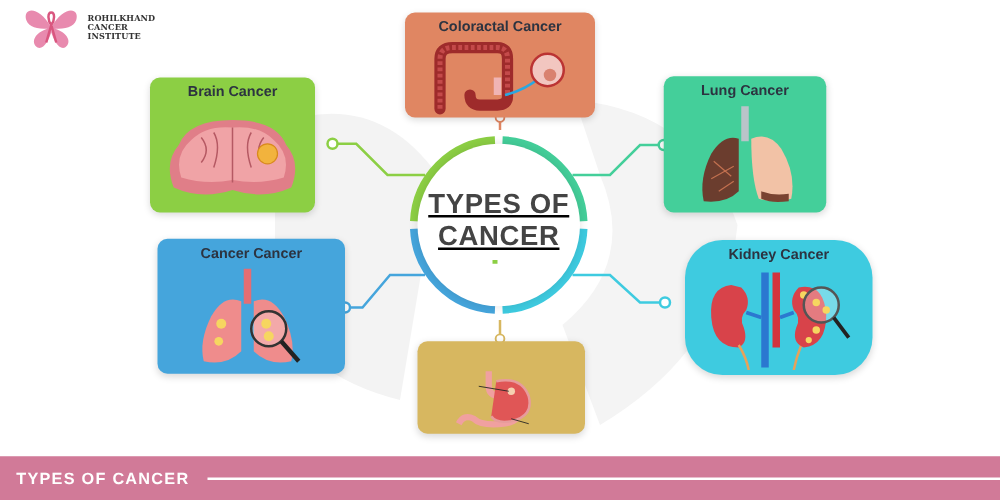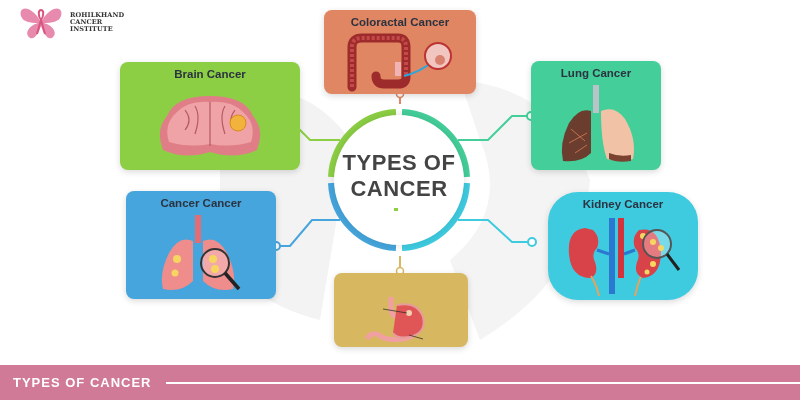--- a/index.html
+++ b/index.html
@@ -13,29 +13,29 @@
   .logo svg { width: 50px; height: 40px; }
   .logo-text { font-family: "DejaVu Serif", serif; font-size: 6.5px; line-height: 7px; color: #333; font-weight: bold; letter-spacing: 0.1px; }
   .logo-text span { display: block; }
 
   
   .card { position: absolute; border-radius: 8px; box-shadow: 0 2px 6px rgba(0,0,0,0.15); overflow: hidden; }
   .card-title { position: absolute; left: 0; right: 0; top: 6px; text-align: center; font-family: "Liberation Sans", sans-serif; font-weight: bold; font-size: 11.5px; color: #2c3340; }
   .card svg.illus { position: absolute; left: 50%; transform: translateX(-50%); }
 
   #card-colorectal { left: 324px; top: 10px; width: 152px; height: 84px; background: #e08662; }
-  #card-brain { left: 120px; top: 62px; width: 180px; height: 108px; background: #8ccf44; }
+  #card-brain { left: 120px; top: 62px; width: 132px; height: 108px; background: #8ccf44; }
   #card-lung { left: 531px; top: 61px; width: 130px; height: 109px; background: #44cf9a; }
   #card-liver { left: 126px; top: 191px; width: 150px; height: 108px; background: #45a5dc; }
   #card-kidney { left: 548px; top: 192px; width: 150px; height: 108px; background: #3ecbe0; border-radius: 30px; }
   #card-gastric { left: 334px; top: 273px; width: 134px; height: 74px; background: #d7b760; }
 
   
   .center-ring { position: absolute; left: 322px; top: 103px; width: 154px; height: 154px; }
-  .center-circle { position: absolute; left: 334px; top: 115px; width: 130px; height: 130px; border-radius: 50%; background: #fff; box-shadow: 0 0 8px rgba(0,0,0,0.12); display: flex; flex-direction: column; align-items: center; justify-content: center; }
+  .center-circle { position: absolute; left: 334px; top: 115px; width: 130px; height: 130px; border-radius: 50%; background: #fff; box-shadow: 0 0 8px rgba(0,0,0,0.12); display: flex; flex-direction: column; align-items: center; justify-content: center; text-decoration: underline; }
   .center-title { font-family: "Liberation Sans", sans-serif; font-size: 22px; font-weight: bold; color: #444; text-align: center; line-height: 26px; letter-spacing: 0.5px; }
   .center-dot { width: 4px; height: 3px; background: #8ccf44; margin-top: 6px; margin-left: -6px; }
 
   .connectors { position: absolute; left: 0; top: 0; width: 800px; height: 400px; pointer-events: none; }
 
   
   .footer { position: absolute; left: 0; top: 365px; width: 800px; height: 35px; background: #d17a98; display: flex; align-items: center; }
   .footer-title { font-family: "Liberation Sans", sans-serif; color: #fff; font-weight: bold; font-size: 13px; letter-spacing: 1px; margin-left: 13px; white-space: nowrap; }
   .footer-line { flex: 1; height: 2px; background: #fff; margin-left: 14px; }
 </style>

